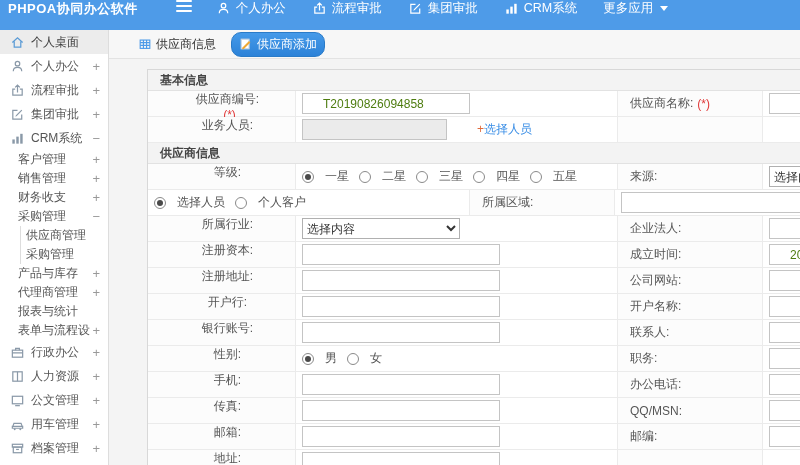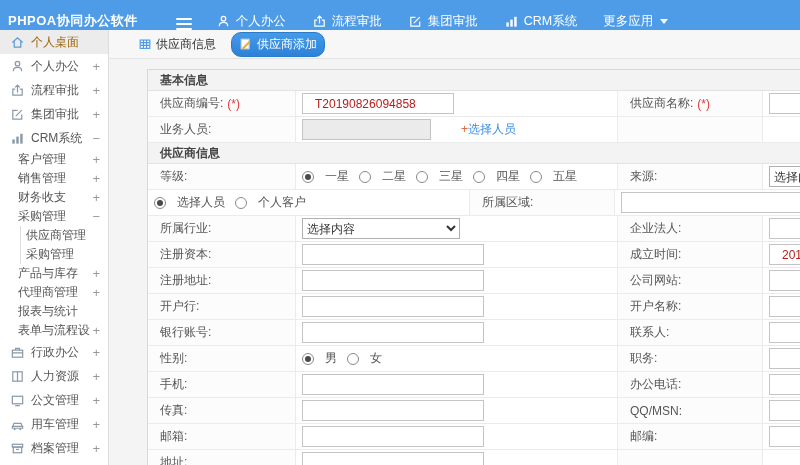--- a/index.html
+++ b/index.html
@@ -1,64 +1,64 @@
 <!DOCTYPE html>
 <html><head>
 <meta charset="utf-8">
 <style>
   html,body{margin:0;padding:0;}
   body{width:800px;height:465px;overflow:hidden;background:#fff;
        font-family:"Liberation Sans","DejaVu Sans",sans-serif;font-size:12px;color:#333;}
   .screen{position:relative;width:800px;height:465px;overflow:hidden;}
 
   
-  .topbar{height:30px;background:#4e9be8;display:flex;align-items:flex-end;color:#fff;}
+  .topbar{height:30px;background:#4e9be8;display:flex;align-items:flex-start;color:#fff;}
   .logo{font-size:13px;font-weight:bold;padding-left:8px;white-space:nowrap;letter-spacing:0.5px;}
   .hamburger{margin-left:38px;width:16px;height:12px;display:flex;flex-direction:column;justify-content:space-between;cursor:pointer;}
   .hamburger span{display:block;height:2px;background:#fff;border-radius:1px;}
   .topnav{display:flex;align-items:center;margin-left:24px;}
   .nav-item{display:flex;align-items:center;gap:5px;margin-right:26px;cursor:pointer;white-space:nowrap;font-size:12.5px;}
   .nav-item .icon{color:#fff;}
   .caret{width:0;height:0;border-left:4px solid transparent;border-right:4px solid transparent;border-top:5px solid #fff;margin-left:2px;}
 
   
   .bodyrow{display:flex;height:435px;}
   .sidebar{width:108px;background:#fff;border-right:1px solid #ddd;overflow:hidden;flex:none;}
   .content{flex:1;background:#f4f4f4;overflow:hidden;position:relative;}
 
   
   .side-item{display:flex;align-items:center;color:#555;cursor:pointer;box-sizing:border-box;}
   .side-item.l0{height:24px;padding:0 8px 0 10px;}
   .side-item.l1{height:19px;padding:0 8px 0 18px;}
   .side-item.l2{height:19px;padding:0 8px 0 26px;position:relative;}
   .side-item.l2::before{content:"";position:absolute;left:20px;top:0;bottom:0;border-left:1px solid #ddd;}
-  .side-item.active{background:#ececec;color:#a16207;}
+  .side-item.active{background:#ececec;color:#404040;}
   .side-item .icon{margin-right:6px;color:#8a99a8;flex:none;}
   .side-item.active .icon{color:#5b9bd5;}
   .side-label{white-space:nowrap;overflow:hidden;}
   .expander{margin-left:auto;color:#999;font-size:13px;line-height:1;padding-left:2px;}
 
   
   .tabbar{height:28px;background:#f7f7f7;border-bottom:1px solid #e3e3e3;display:flex;align-items:center;padding-left:22px;}
   .tab{display:flex;align-items:center;gap:4px;margin-right:8px;padding:3px 7px;cursor:pointer;color:#333;white-space:nowrap;}
   .tab.active{background:linear-gradient(#459ae9,#2c82d8);border:1px solid #2a7bc8;border-radius:10px;color:#fff;}
 
   
   .form-panel{margin:10px 0 0 38px;width:905px;background:#fff;border:1px solid #d8d8d8;}
   .sec-header{height:20px;line-height:20px;background:#f3f3f3;border-bottom:1px solid #e2e2e2;
               font-weight:bold;color:#444;padding-left:12px;}
   .frow{display:flex;height:25px;border-bottom:1px solid #ebebeb;align-items:stretch;}
   .cell{display:flex;align-items:center;box-sizing:border-box;}
   .lbl{color:#555;padding-left:12px;background:#fcfcfc;border-right:1px solid #ebebeb;}
-  .lbl1{width:148px;}
+  .lbl1{width:148px;flex-direction:column;}
   .fld1{width:322px;padding-left:6px;border-right:1px solid #ebebeb;}
   .lbl2{width:145px;}
   .fld2{flex:1;padding-left:6px;}
   .req{color:#e03a3a;margin-left:4px;}
-  input.txt{height:17px;border:1px solid #c4c4c4;font-size:12px;padding:1px 12px;color:#b91c1c;
+  input.txt{height:17px;border:1px solid #c4c4c4;font-size:12px;padding:1px 20px;color:#4d7c0f;
             font-family:"Liberation Sans","DejaVu Sans",sans-serif;background:#fff;}
   input.txt.disabled{background:#ebebeb;}
   select.sel{height:21px;font-size:12px;border:1px solid #b0b0b0;background:#fff;color:#333;
              font-family:"Liberation Sans","DejaVu Sans",sans-serif;}
   .link{color:#3a8ee6;cursor:pointer;margin-left:30px;white-space:nowrap;}
   .link .plus{color:#e06b3c;}
   .radios{display:flex;align-items:center;gap:10px;color:#555;}
   .radio-opt{display:flex;align-items:center;gap:11px;cursor:pointer;}
   .radio{width:10px;height:10px;border:1px solid #8a8a8a;border-radius:50%;background:#fff;position:relative;flex:none;}
   .radio.sel::after{content:"";position:absolute;left:2px;top:2px;right:2px;bottom:2px;background:#4a4a4a;border-radius:50%;}

